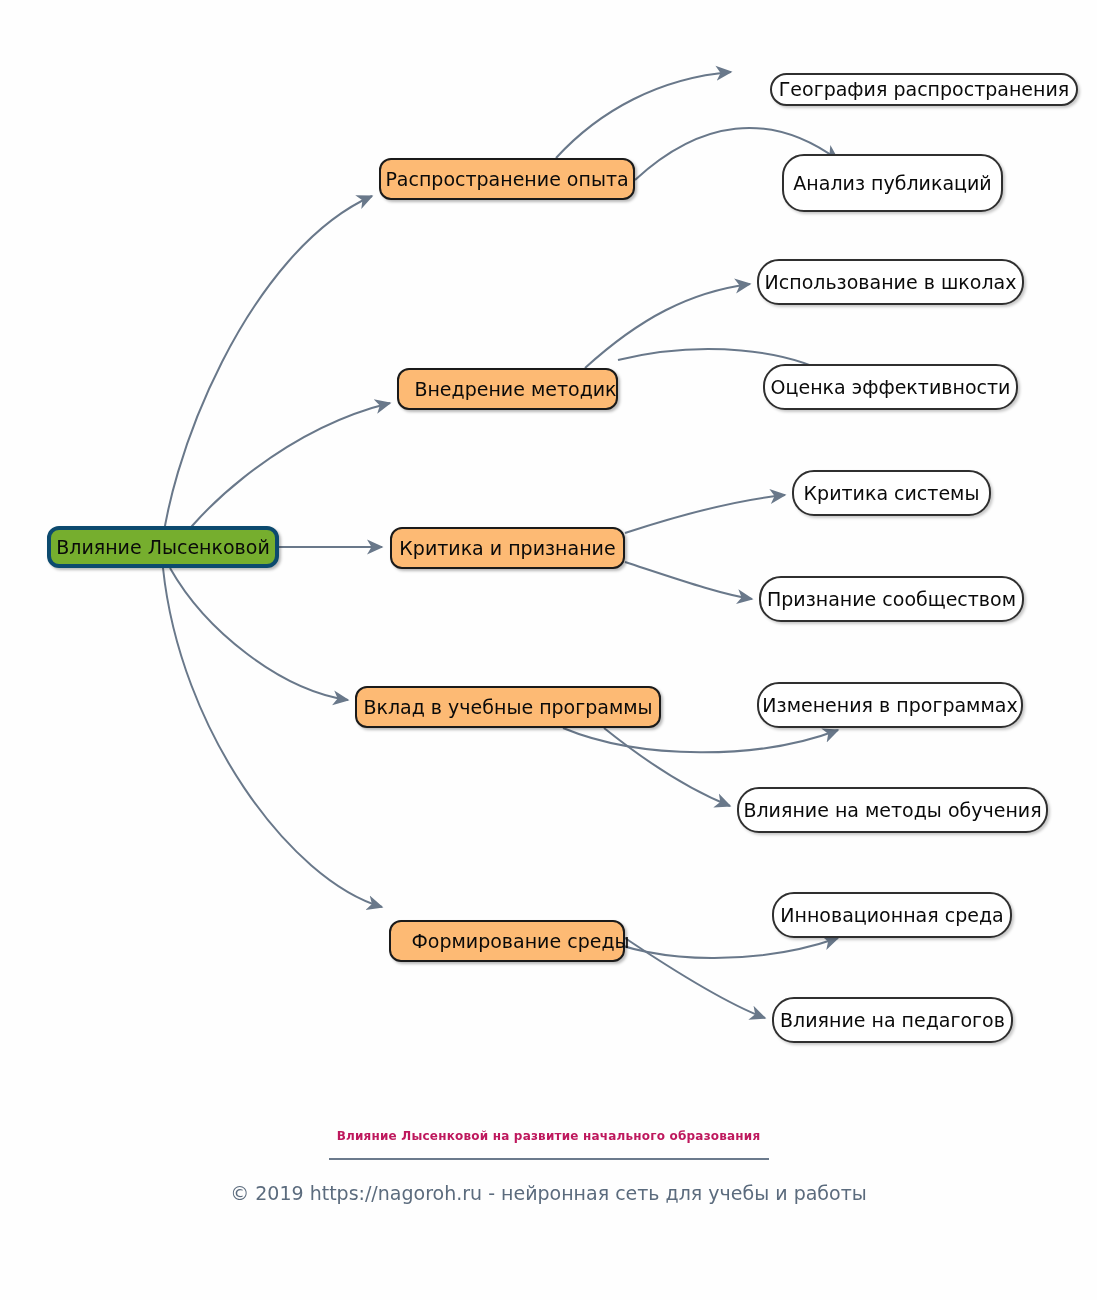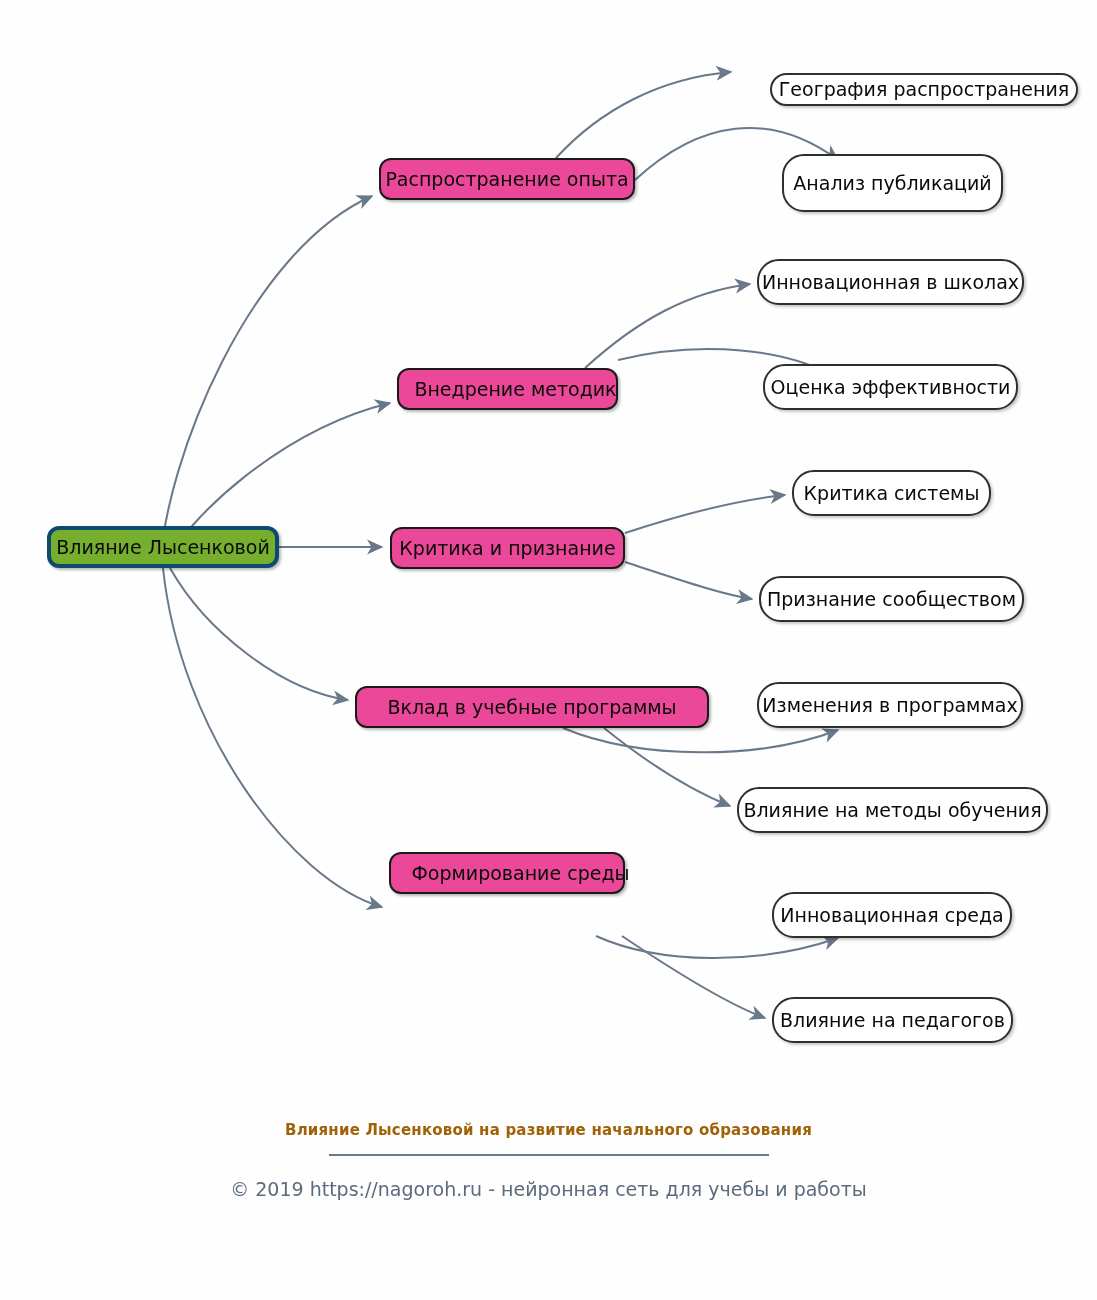--- a/index.html
+++ b/index.html
@@ -37,21 +37,21 @@
   }
   .node-root {
     background: #76AE2E;
     border: 4px solid #0c4a6e;
     border-radius: 12px;
     color: #0a0a0a;
     font-size: 19px;
     box-shadow: 2px 2px 3px rgba(0,0,0,0.28);
   }
   .node-branch {
-    background: #ec4899;
+    background: #fdba74;
     border: 2px solid #1a1a1a;
     border-radius: 12px;
     color: #0a0a0a;
     font-size: 19px;
     box-shadow: 2px 2px 3px rgba(0,0,0,0.28);
     text-align: center;
   }
   .node-leaf {
     background: #ffffff;
     border: 2px solid #2f2f2f;
@@ -61,25 +61,26 @@
     box-shadow: 2px 2px 3px rgba(0,0,0,0.22);
   }
   #footer {
     position: absolute;
     left: 0;
     top: 1120px;
     width: 1097px;
     text-align: center;
   }
   #footer-title {
-    font-size: 15px;
+    font-size: 12px;
     font-weight: bold;
-    color: #a16207;
+    color: #be185d;
     line-height: 1.35;
     letter-spacing: 0.2px;
+    margin-top: 8px;
   }
   #footer-rule {
     width: 440px;
     height: 0;
     margin: 14px auto 0 auto;
     border-top: 2px solid #6b7a8c;
   }
   #footer-credit {
     margin-top: 22px;
     font-size: 19px;
@@ -133,47 +134,47 @@
     <span>География распространения</span>
   </div>
   <div class="node node-leaf" style="left:782px; top:154px; width:221px; height:58px;">
     <span>Анализ публикаций</span>
   </div>
 
   <div class="node node-branch" style="left:397px; top:368px; width:221px; height:42px;padding-left:16px;">
     <span>Внедрение методик</span>
   </div>
   <div class="node node-leaf" style="left:757px; top:259px; width:267px; height:46px;">
-    <span>Инновационная в школах</span>
+    <span>Использование в школах</span>
   </div>
   <div class="node node-leaf" style="left:763px; top:364px; width:255px; height:46px;">
     <span>Оценка эффективности</span>
   </div>
 
   <div class="node node-branch" style="left:390px; top:527px; width:235px; height:42px;">
     <span>Критика и признание</span>
   </div>
   <div class="node node-leaf" style="left:792px; top:470px; width:199px; height:46px;">
     <span>Критика системы</span>
   </div>
   <div class="node node-leaf" style="left:759px; top:576px; width:265px; height:46px;">
     <span>Признание сообществом</span>
   </div>
 
-  <div class="node node-branch" style="left:355px; top:686px; width:354px; height:42px;">
+  <div class="node node-branch" style="left:355px; top:686px; width:306px; height:42px;">
     <span>Вклад в учебные программы</span>
   </div>
   <div class="node node-leaf" style="left:757px; top:682px; width:266px; height:46px;">
     <span>Изменения в программах</span>
   </div>
   <div class="node node-leaf" style="left:737px; top:787px; width:311px; height:46px;">
     <span>Влияние на методы обучения</span>
   </div>
 
-  <div class="node node-branch" style="left:389px; top:852px; width:236px; height:42px;padding-left:27px;">
+  <div class="node node-branch" style="left:389px; top:920px; width:236px; height:42px;padding-left:27px;">
     <span>Формирование среды</span>
   </div>
   <div class="node node-leaf" style="left:772px; top:892px; width:240px; height:46px;">
     <span>Инновационная среда</span>
   </div>
   <div class="node node-leaf" style="left:772px; top:997px; width:241px; height:46px;">
     <span>Влияние на педагогов</span>
   </div>
 
   <div id="footer">

